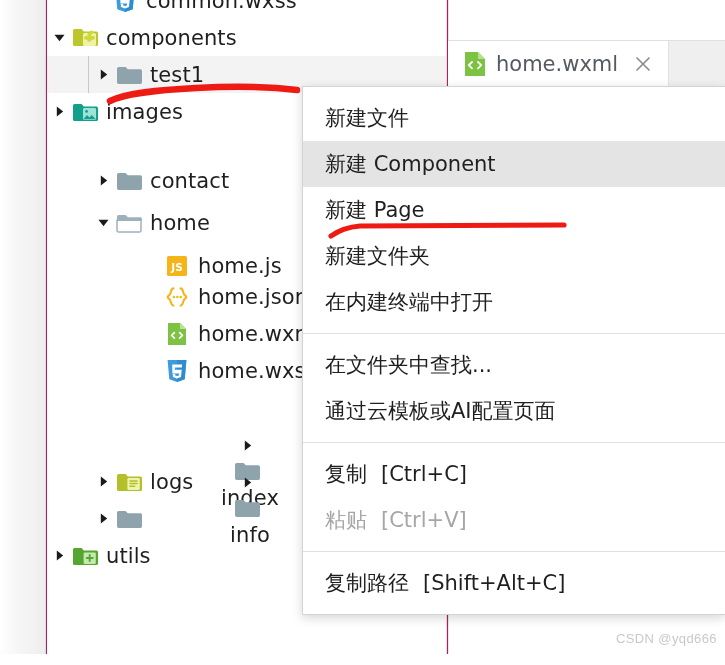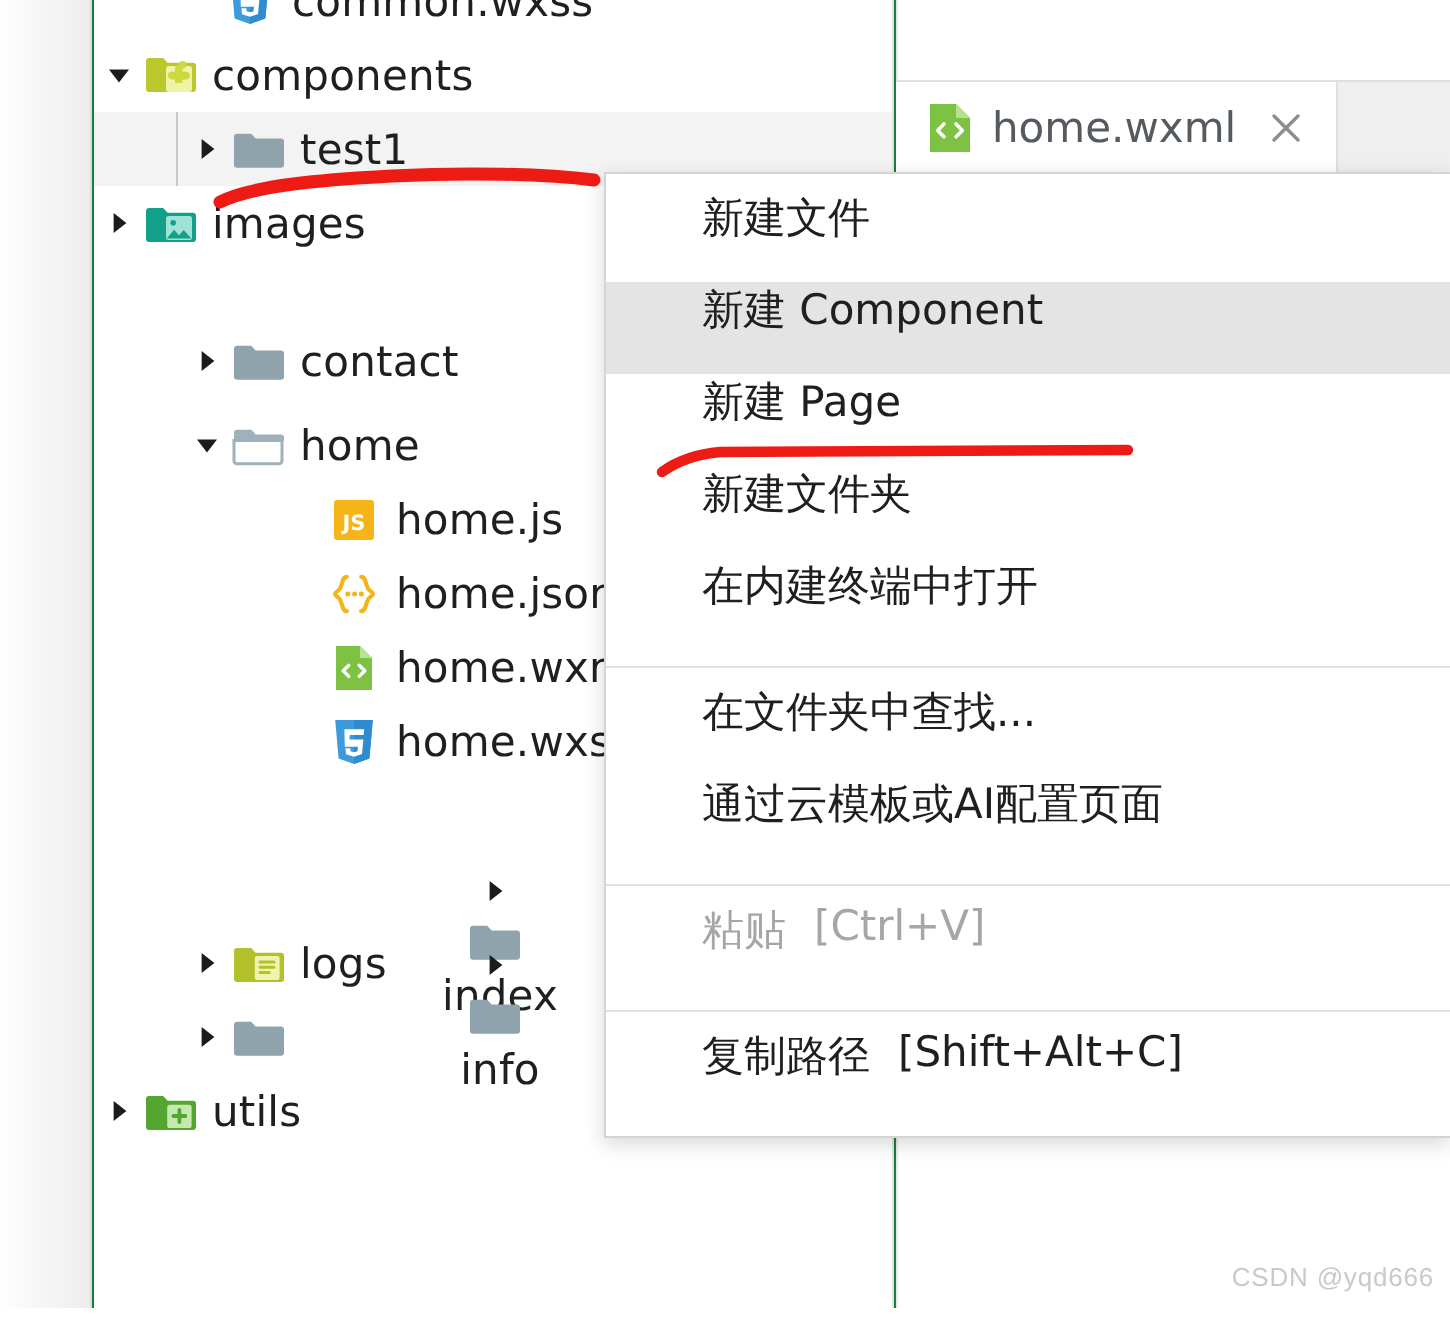--- a/index.html
+++ b/index.html
@@ -5,21 +5,21 @@
   html, body {
     margin: 0; padding: 0;
     width: 725px; height: 665px;
     overflow: hidden;
     background: #ffffff;
     font-family: "Liberation Sans", "DejaVu Sans", sans-serif;
   }
   #root {
     position: relative;
     width: 725px; height: 654px;
-    background: #15803d;
+    background: #be185d;
     overflow: hidden;
   }
 
   
   .activity-bar {
     position: absolute; left: 0; top: 0;
     width: 46px; height: 665px;
     background: linear-gradient(to right, #ffffff 0%, #f7f7f7 35%, #f2f2f2 72%, #ededed 100%);
     border-right: 1px solid #dcdcdc;
     box-sizing: border-box;
@@ -138,22 +138,22 @@
     border: 1px solid #d4d4d4;
     border-right: none;
     box-shadow: 0 3px 10px rgba(0,0,0,0.16);
     box-sizing: border-box;
     z-index: 40;
   }
   .ctx-pad { height: 8px; }
   .ctx-item {
     height: 46px;
     display: flex;
-    align-items: flex-start;
-    padding-left: 48px;
+    align-items: center;
+    padding-left: 22px;
     font-size: 21px;
     color: #1f1f1f;
     white-space: nowrap;
     box-sizing: border-box;
     font-family: "DejaVu Sans", "Liberation Sans", sans-serif;
   }
   .ctx-item.highlight { background: #e4e4e4; }
   .ctx-item.disabled { color: #a6a6a6; }
   .ctx-item .accel { padding-left: 14px; }
   .ctx-sep {
@@ -289,21 +289,21 @@
             </svg>
           </span>
           <span class="ficon">
             <svg width="26" height="20" viewBox="0 0 26 20">
               <path d="M1 3.4a1.5 1.5 0 0 1 1.5-1.5h7.2l2.2 2.4h12.6a1.5 1.5 0 0 1 1.5 1.5v1.6H1z" fill="#9fb2bb"></path>
               <path d="M1 7.2h24v10.2a1.5 1.5 0 0 1-1.5 1.5H2.5A1.5 1.5 0 0 1 1 17.4z" fill="#ffffff" stroke="#9fb2bb" stroke-width="1.5"></path>
             </svg>
           </span>
           <span class="label">home</span>
         </div>
-        <div class="row" style="position: absolute; left: 0px; right: 0px; top: 241px;">
+        <div class="row" style="position: absolute; left: 0px; right: 0px; top: 241px; align-items: flex-end;">
           <span style="flex: 0 0 93px;"></span>
           <span class="twisty"></span>
           <span class="ficon">
             <svg width="24" height="24" viewBox="0 0 24 24">
               <rect x="2" y="2" width="20" height="20" rx="1.6" fill="#f5b417"></rect>
               <text x="12" y="17" font-family="DejaVu Sans, sans-serif" font-size="10.5" font-weight="bold" fill="#ffffff" text-anchor="middle">JS</text>
             </svg>
           </span>
           <span class="label">home.js</span>
         </div>
@@ -463,20 +463,24 @@
         <span>在内建终端中打开</span>
       </div>
       <div class="ctx-sep"></div>
       <div class="ctx-item">
         <span>在文件夹中查找...</span>
       </div>
       <div class="ctx-item">
         <span>通过云模板或AI配置页面</span>
       </div>
       <div class="ctx-sep"></div>
+      <div class="ctx-item">
+        <span>复制</span>
+        <span class="accel">[Ctrl+C]</span>
+      </div>
       <div class="ctx-item disabled">
         <span>粘贴</span>
         <span class="accel">[Ctrl+V]</span>
       </div>
       <div class="ctx-sep"></div>
       <div class="ctx-item">
         <span>复制路径</span>
         <span class="accel">[Shift+Alt+C]</span>
       </div>
       <div class="ctx-pad"></div>

